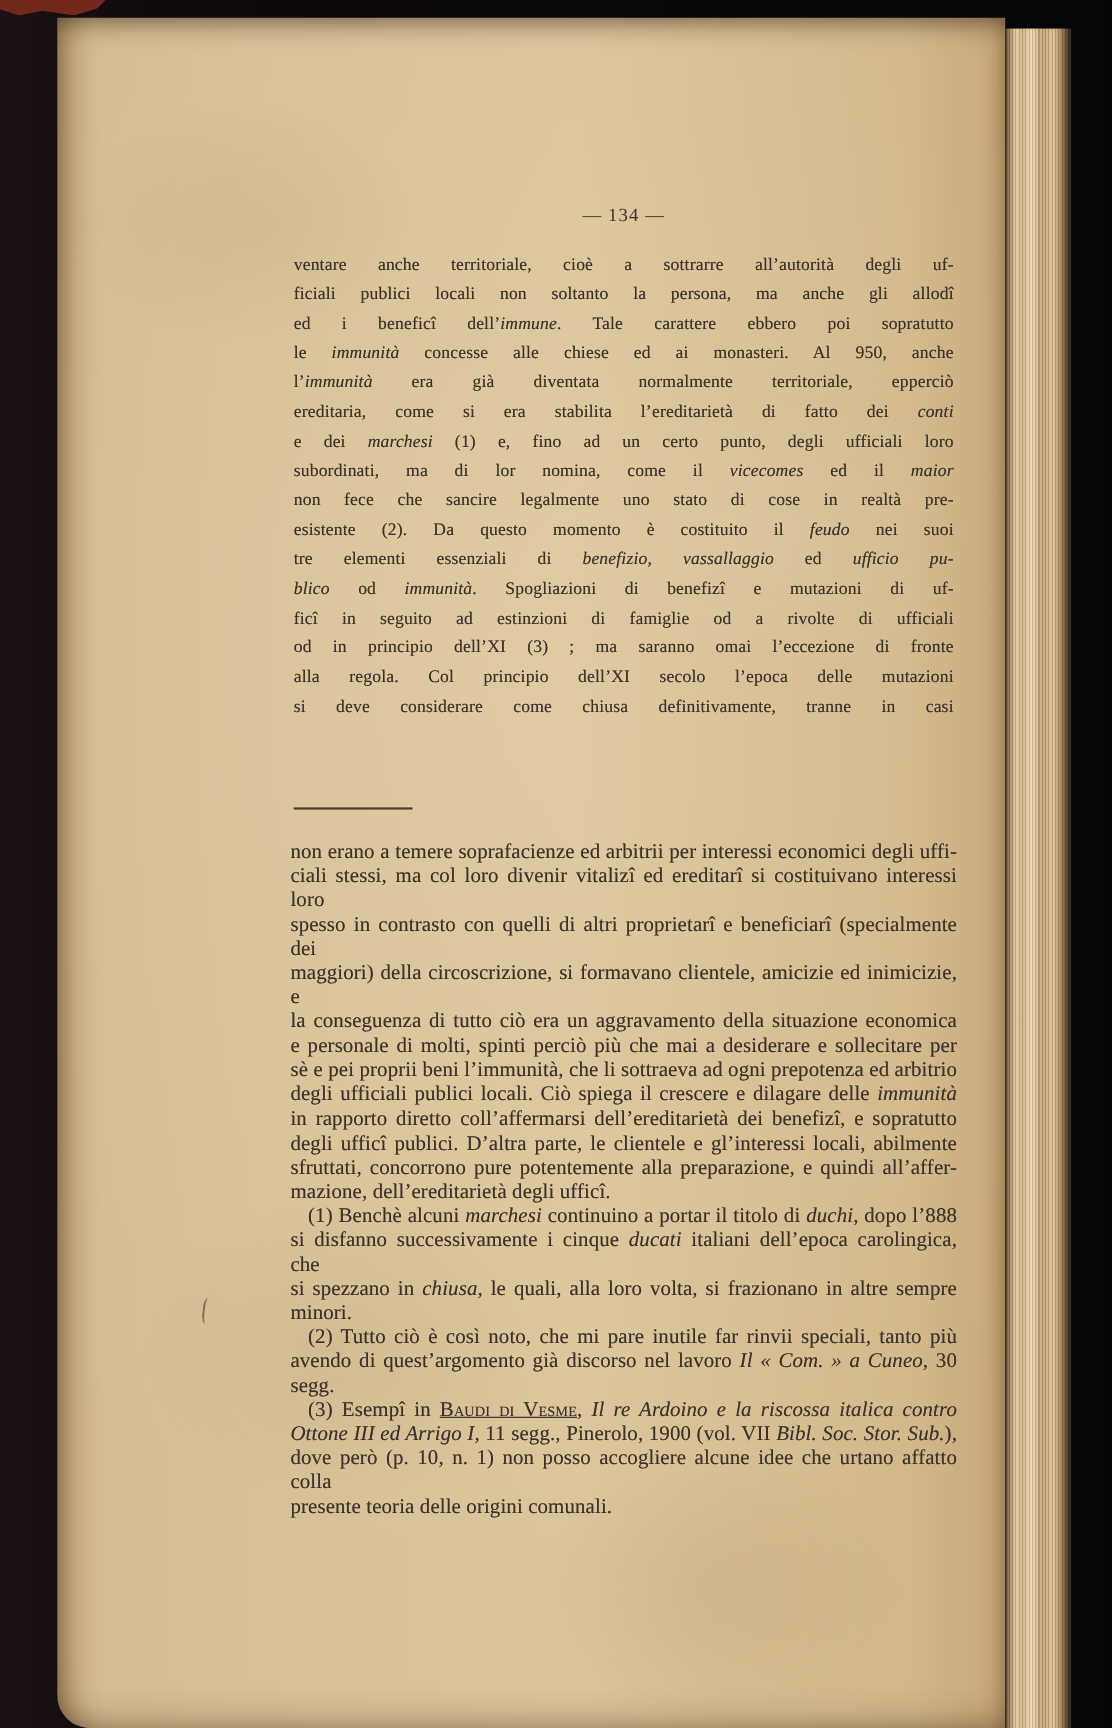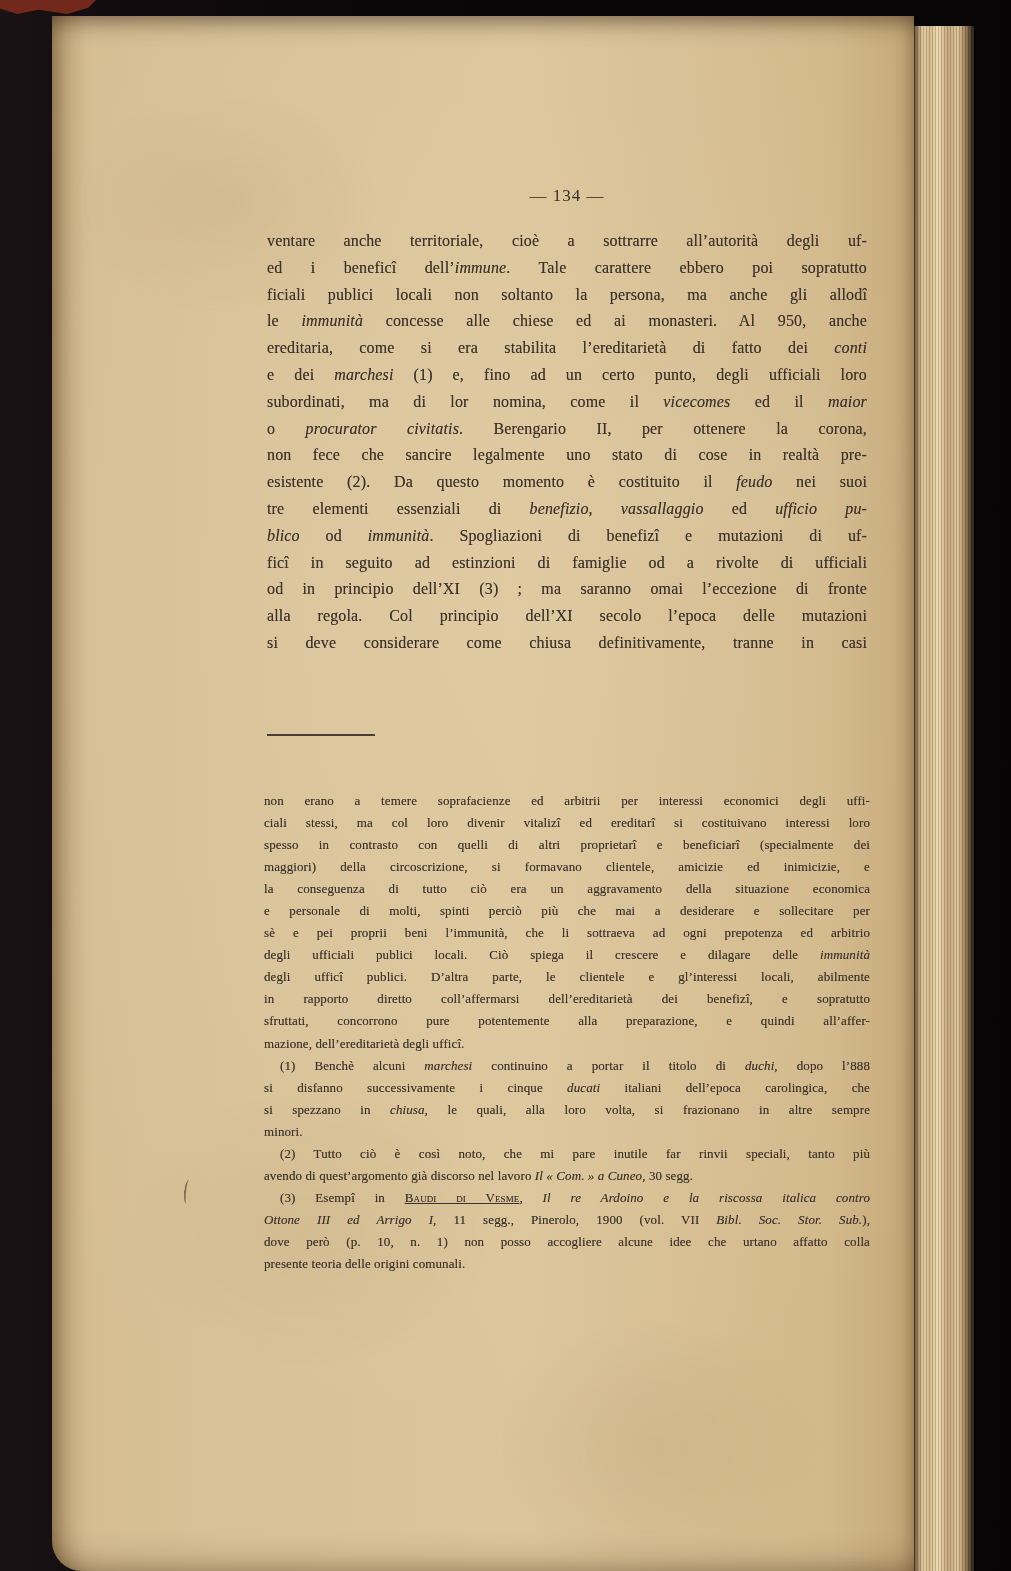--- a/index.html
+++ b/index.html
@@ -48,22 +48,22 @@
     position:absolute;left:215px;top:212px;width:600px;
     font-size:16px;line-height:26.8px;color:var(--ink,#3a322a);
     letter-spacing:.15px;text-shadow:0 0 .4px rgba(58,50,42,.55);
   }
   .footnote-rule{
     position:absolute;left:215px;top:718px;width:108px;height:0;
     border-top:2px solid #4a3e31;
   }
   .footnotes{
     position:absolute;left:212px;top:748px;width:606px;
-    font-size:13px;line-height:22.05px;color:var(--ink,#3a322a);
-    letter-spacing:.1px;text-shadow:0 0 .3px rgba(58,50,42,.5);margin-top:26px;
+    font-size:19px;line-height:22.05px;color:var(--ink,#3a322a);
+    letter-spacing:.1px;text-shadow:0 0 .3px rgba(58,50,42,.5);
   }
   .para{margin:0;}
   .tline{text-align:justify;text-align-last:justify;}
   .tline.lastline{text-align-last:left;}
   .indent .tline:first-child{text-indent:16px;}
   .it{font-style:italic;}
   .sc{font-variant:small-caps;text-decoration:underline;}
   .pencil-mark{
     position:absolute;left:132px;top:1164px;width:7px;height:24px;
     border-left:2px solid rgba(70,58,45,.6);
@@ -75,27 +75,27 @@
 <body>
 
 <div class="scene">
   <div class="torn-edge"></div>
   <div class="book-edges"></div>
   <div class="page">
     <div class="page-number">— 134 —</div>
     <div class="main-text">
         <div class="para">
           <div class="tline"><span>ventare anche territoriale, cioè a sottrarre all’autorità degli uf-</span></div>
+          <div class="tline"><span>ficiali publici locali non soltanto la persona, ma anche gli allodî</span></div>
           <div class="tline"><span>ed i beneficî dell’</span><span class="it">immune</span><span>. Tale carattere ebbero poi sopratutto</span></div>
-          <div class="tline"><span>ficiali publici locali non soltanto la persona, ma anche gli allodî</span></div>
           <div class="tline"><span>le </span><span class="it">immunità</span><span> concesse alle chiese ed ai monasteri. Al 950, anche</span></div>
+          <div class="tline"><span>l’</span><span class="it">immunità</span><span> era già diventata normalmente territoriale, epperciò</span></div>
           <div class="tline"><span>ereditaria, come si era stabilita l’ereditarietà di fatto dei </span><span class="it">conti</span></div>
           <div class="tline"><span>e dei </span><span class="it">marchesi</span><span> (1) e, fino ad un certo punto, degli ufficiali loro</span></div>
           <div class="tline"><span>subordinati, ma di lor nomina, come il </span><span class="it">vicecomes</span><span> ed il </span><span class="it">maior</span></div>
-          <div class="tline"><span>o </span><span class="it">procurator civitatis</span><span>. Berengario II, per ottenere la corona,</span></div>
           <div class="tline"><span>non fece che sancire legalmente uno stato di cose in realtà pre-</span></div>
           <div class="tline"><span>esistente (2). Da questo momento è costituito il </span><span class="it">feudo</span><span> nei suoi</span></div>
           <div class="tline"><span>tre elementi essenziali di </span><span class="it">benefizio, vassallaggio</span><span> ed </span><span class="it">ufficio pu-</span></div>
           <div class="tline"><span class="it">blico</span><span> od </span><span class="it">immunità</span><span>. Spogliazioni di benefizî e mutazioni di uf-</span></div>
           <div class="tline"><span>ficî in seguito ad estinzioni di famiglie od a rivolte di ufficiali</span></div>
           <div class="tline"><span>od in principio dell’XI (3) ; ma saranno omai l’eccezione di fronte</span></div>
           <div class="tline"><span>alla regola. Col principio dell’XI secolo l’epoca delle mutazioni</span></div>
           <div class="tline"><span>si deve considerare come chiusa definitivamente, tranne in casi</span></div>
         </div>
       </div>
@@ -103,22 +103,22 @@
     <div class="footnotes">
         <div class="para">
           <div class="tline"><span>non erano a temere soprafacienze ed arbitrii per interessi economici degli uffi-</span></div>
           <div class="tline"><span>ciali stessi, ma col loro divenir vitalizî ed ereditarî si costituivano interessi loro</span></div>
           <div class="tline"><span>spesso in contrasto con quelli di altri proprietarî e beneficiarî (specialmente dei</span></div>
           <div class="tline"><span>maggiori) della circoscrizione, si formavano clientele, amicizie ed inimicizie, e</span></div>
           <div class="tline"><span>la conseguenza di tutto ciò era un aggravamento della situazione economica</span></div>
           <div class="tline"><span>e personale di molti, spinti perciò più che mai a desiderare e sollecitare per</span></div>
           <div class="tline"><span>sè e pei proprii beni l’immunità, che li sottraeva ad ogni prepotenza ed arbitrio</span></div>
           <div class="tline"><span>degli ufficiali publici locali. Ciò spiega il crescere e dilagare delle </span><span class="it">immunità</span></div>
+          <div class="tline"><span>in rapporto diretto coll’affermarsi dell’ereditarietà dei benefizî, e sopratutto</span></div>
           <div class="tline"><span>degli ufficî publici. D’altra parte, le clientele e gl’interessi locali, abilmente</span></div>
-          <div class="tline"><span>in rapporto diretto coll’affermarsi dell’ereditarietà dei benefizî, e sopratutto</span></div>
           <div class="tline"><span>sfruttati, concorrono pure potentemente alla preparazione, e quindi all’affer-</span></div>
           <div class="tline lastline"><span>mazione, dell’ereditarietà degli ufficî.</span></div>
         </div>
         <div class="para indent">
           <div class="tline"><span>(1) Benchè alcuni </span><span class="it">marchesi</span><span> continuino a portar il titolo di </span><span class="it">duchi</span><span>, dopo l’888</span></div>
           <div class="tline"><span>si disfanno successivamente i cinque </span><span class="it">ducati</span><span> italiani dell’epoca carolingica, che</span></div>
           <div class="tline"><span>si spezzano in </span><span class="it">chiusa,</span><span> le quali, alla loro volta, si frazionano in altre sempre</span></div>
           <div class="tline lastline"><span>minori.</span></div>
         </div>
         <div class="para indent">

